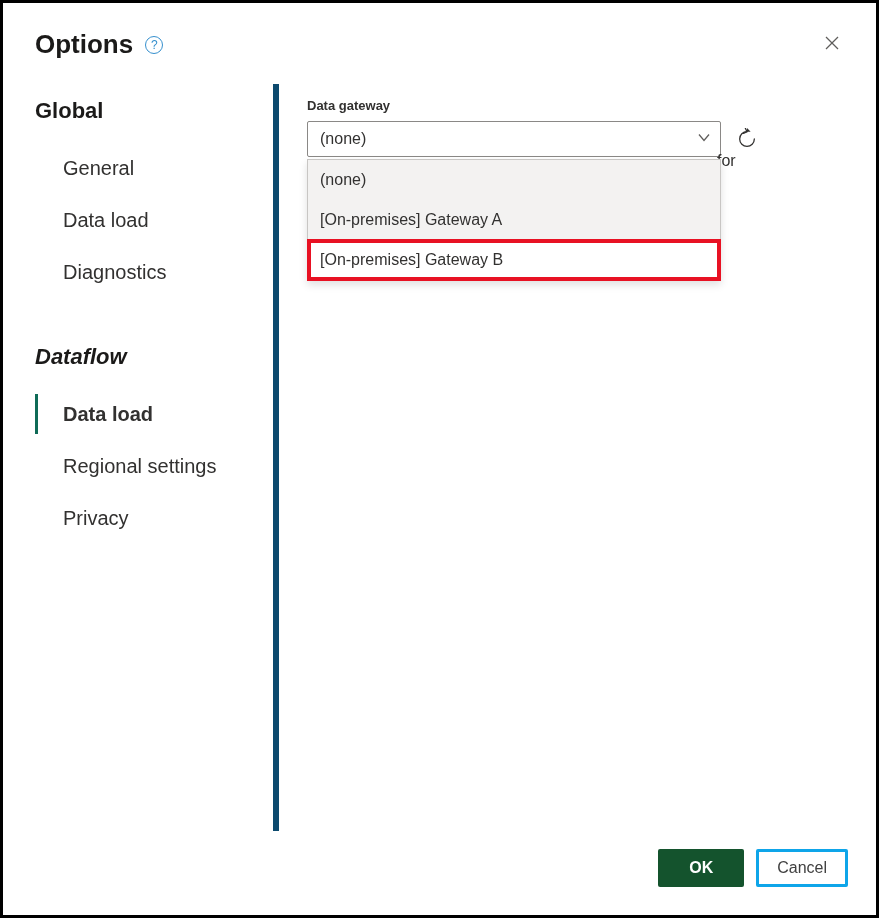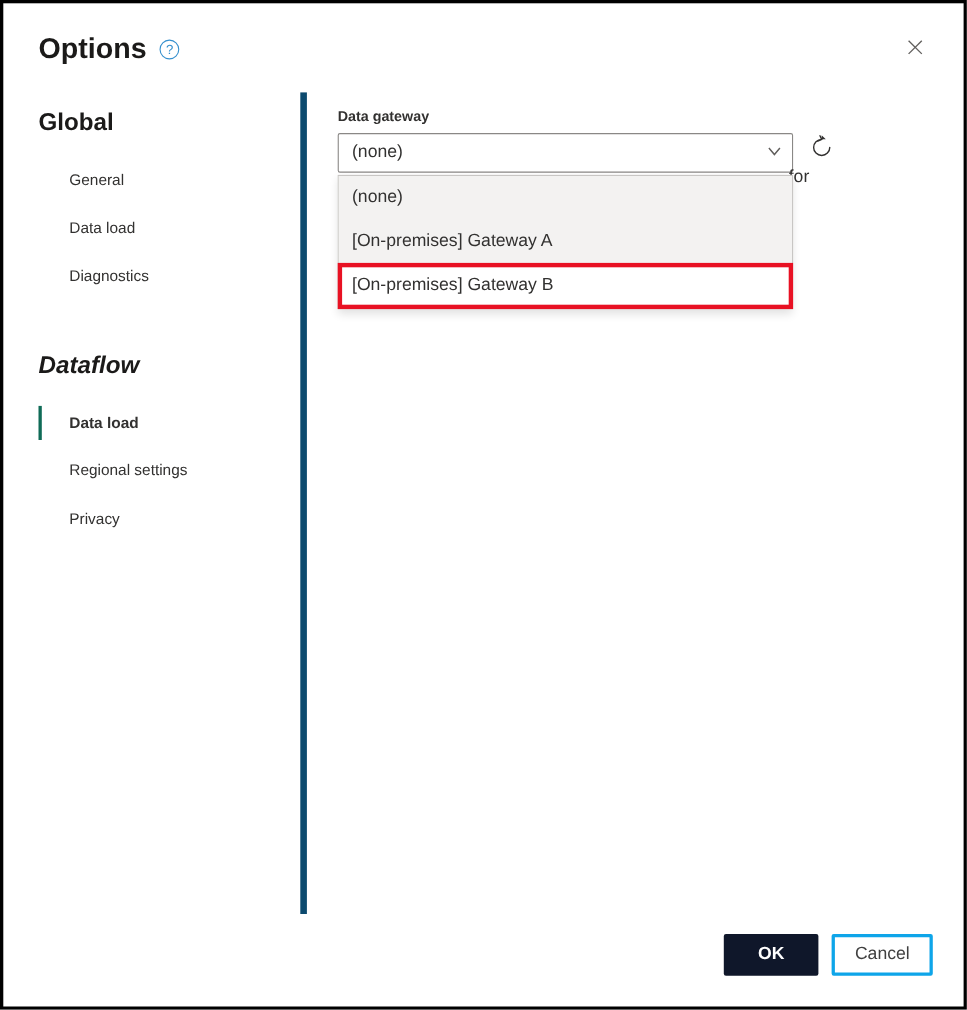--- a/index.html
+++ b/index.html
@@ -79,21 +79,21 @@
       margin-bottom: 18px;
       margin-top: 6px;
     }
     .group-heading.second {
       margin-top: 46px;
       font-style: italic;
     }
     .nav-item {
       display: block;
       padding: 12px 0 12px 28px;
-      font-size: 14px;
+      font-size: 20px;
       color: #323130;
       cursor: pointer;
       position: relative;
       line-height: 1.4;
     }
     .nav-item.selected {
       font-weight: 700;
     }
     .nav-item.selected::before {
       content: "";
@@ -111,20 +111,21 @@
       position: relative;
     }
     .field-label {
       font-size: 13px;
       font-weight: 600;
       color: #323130;
       margin-bottom: 8px;
     }
     .field-row {
       display: flex;
+      align-items: center;
       gap: 13px;
     }
     .combo {
       position: relative;
       width: 414px;
     }
     .combo-input {
       width: 100%;
       height: 36px;
       border: 1px solid #8a8886;
@@ -208,21 +209,21 @@
       height: 38px;
       border-radius: 2px;
       font-size: 16px;
       cursor: pointer;
       display: flex;
       align-items: center;
       justify-content: center;
       padding: 0 18px;
     }
     .btn-primary {
-      background: #0f172a;
+      background: #14532d;
       color: #fff;
       border: none;
       font-weight: 600;
     }
     .btn-secondary {
       background: #fff;
       border: 3px solid #0ea5e9;
       color: #404040;
     }
   </style>

